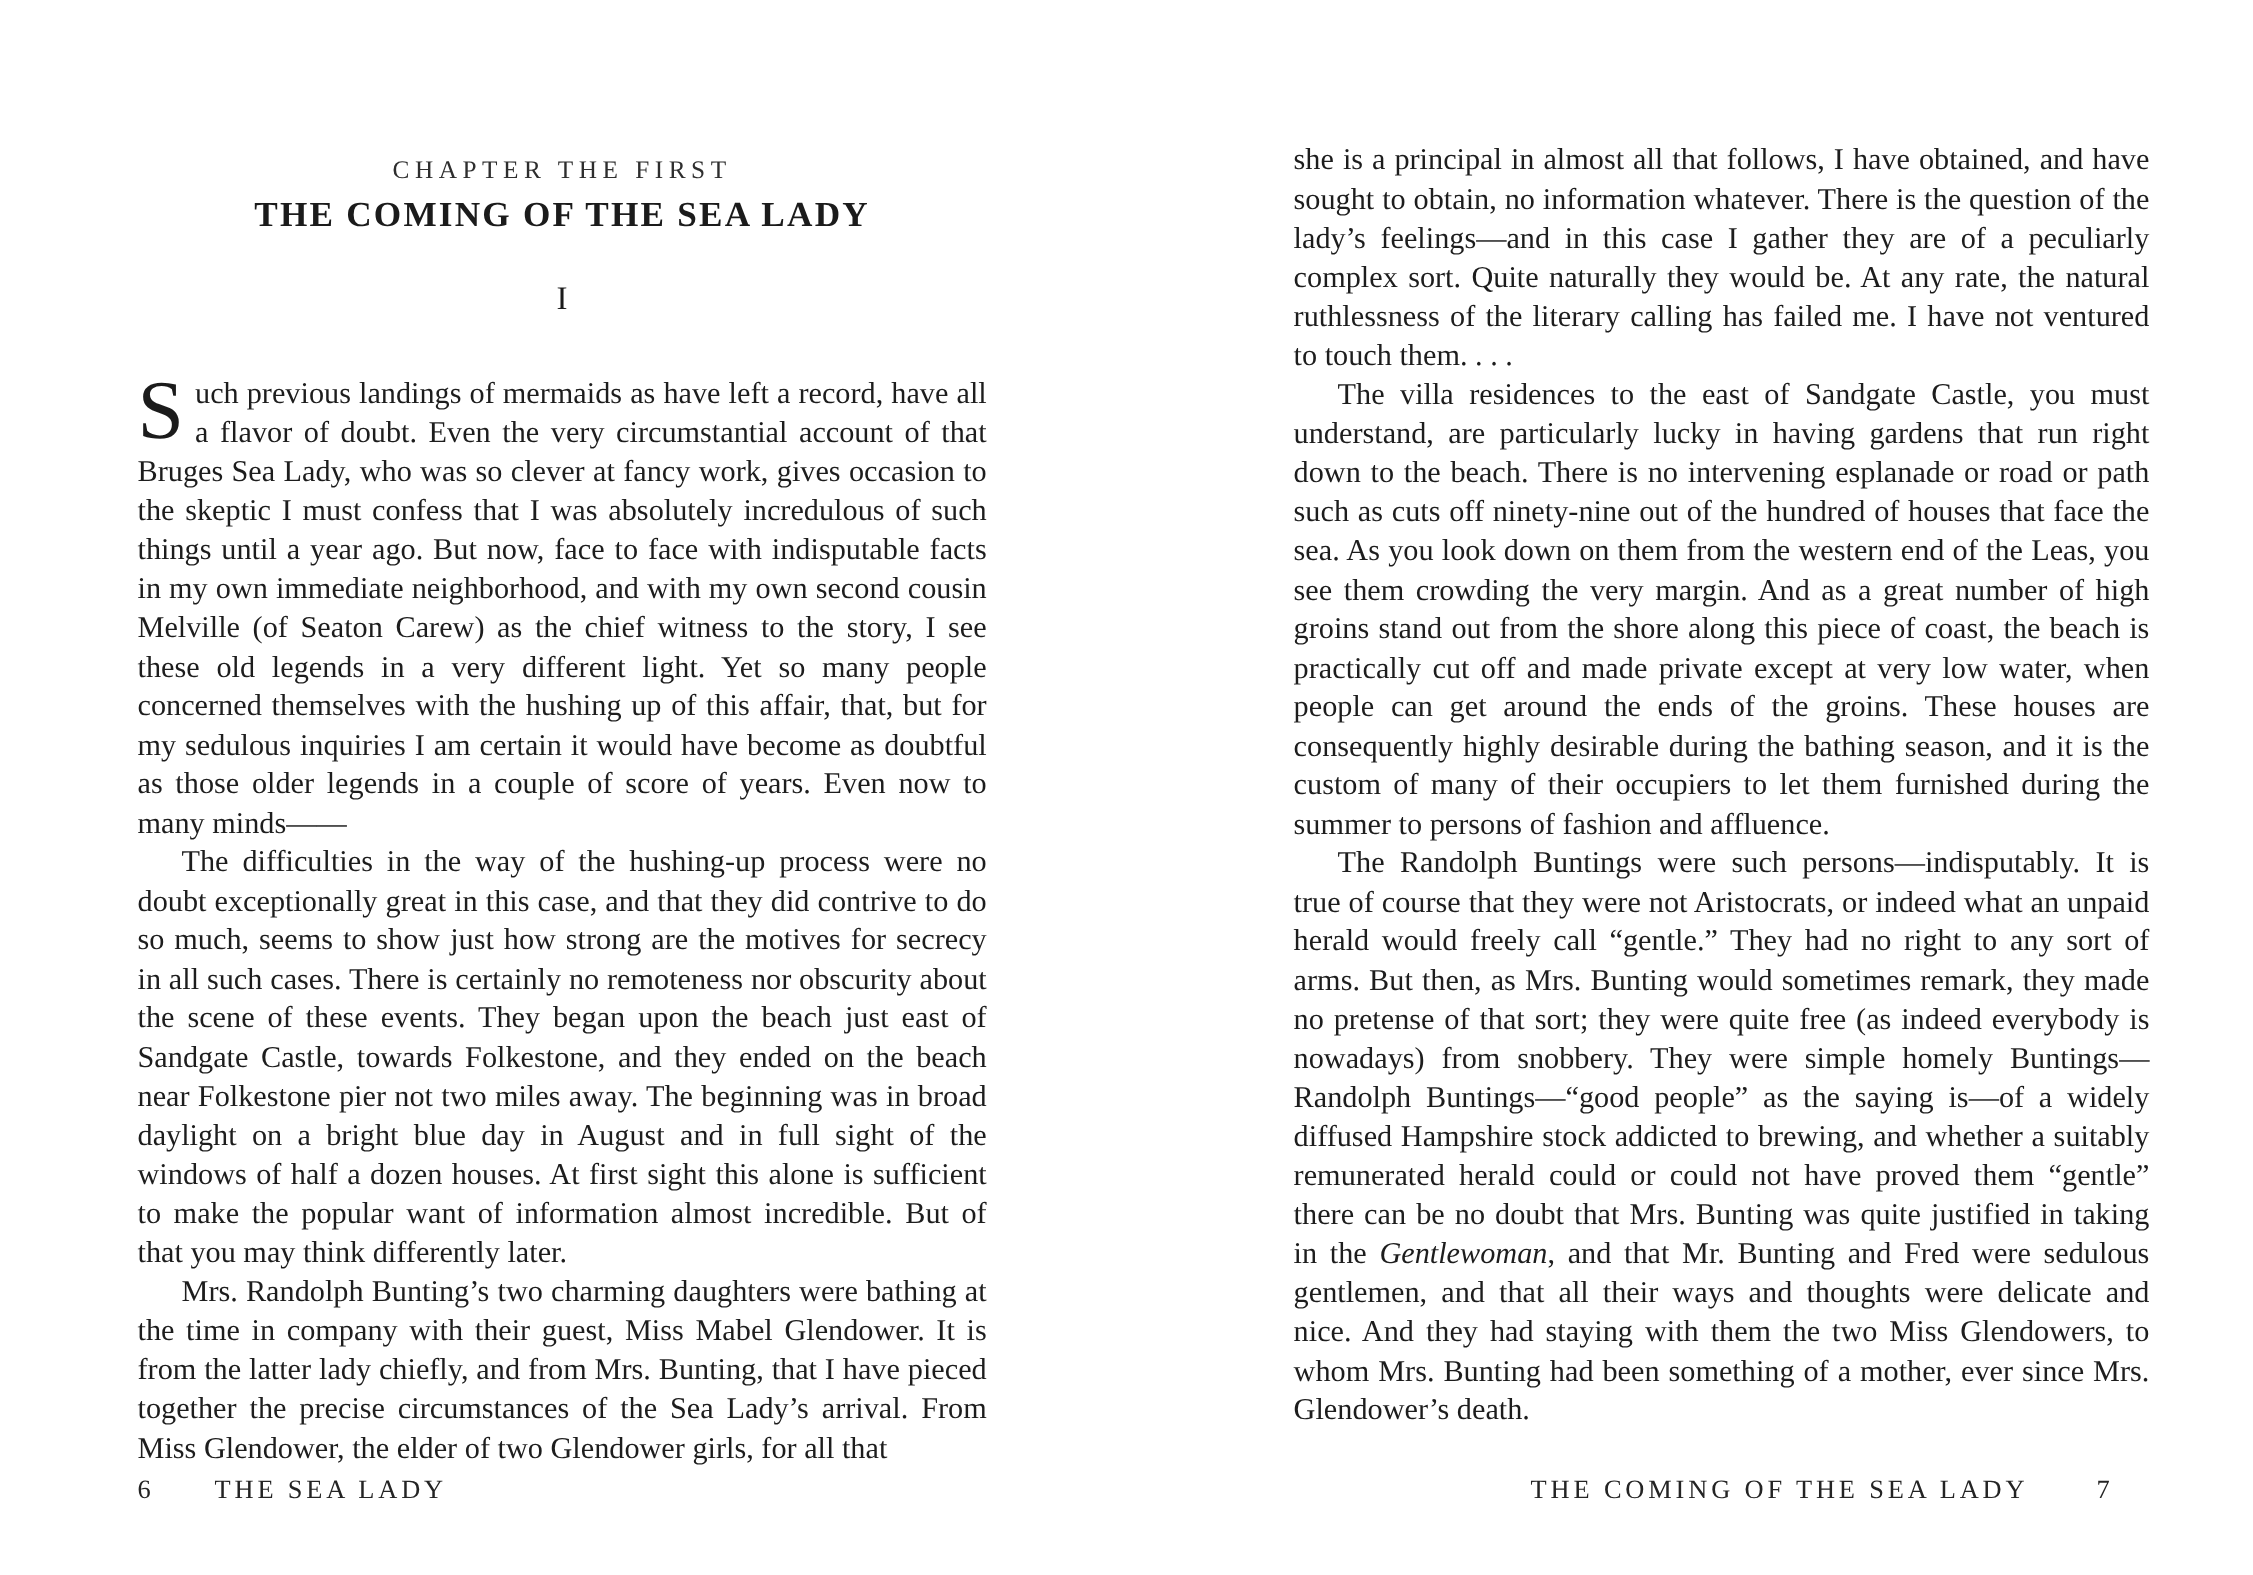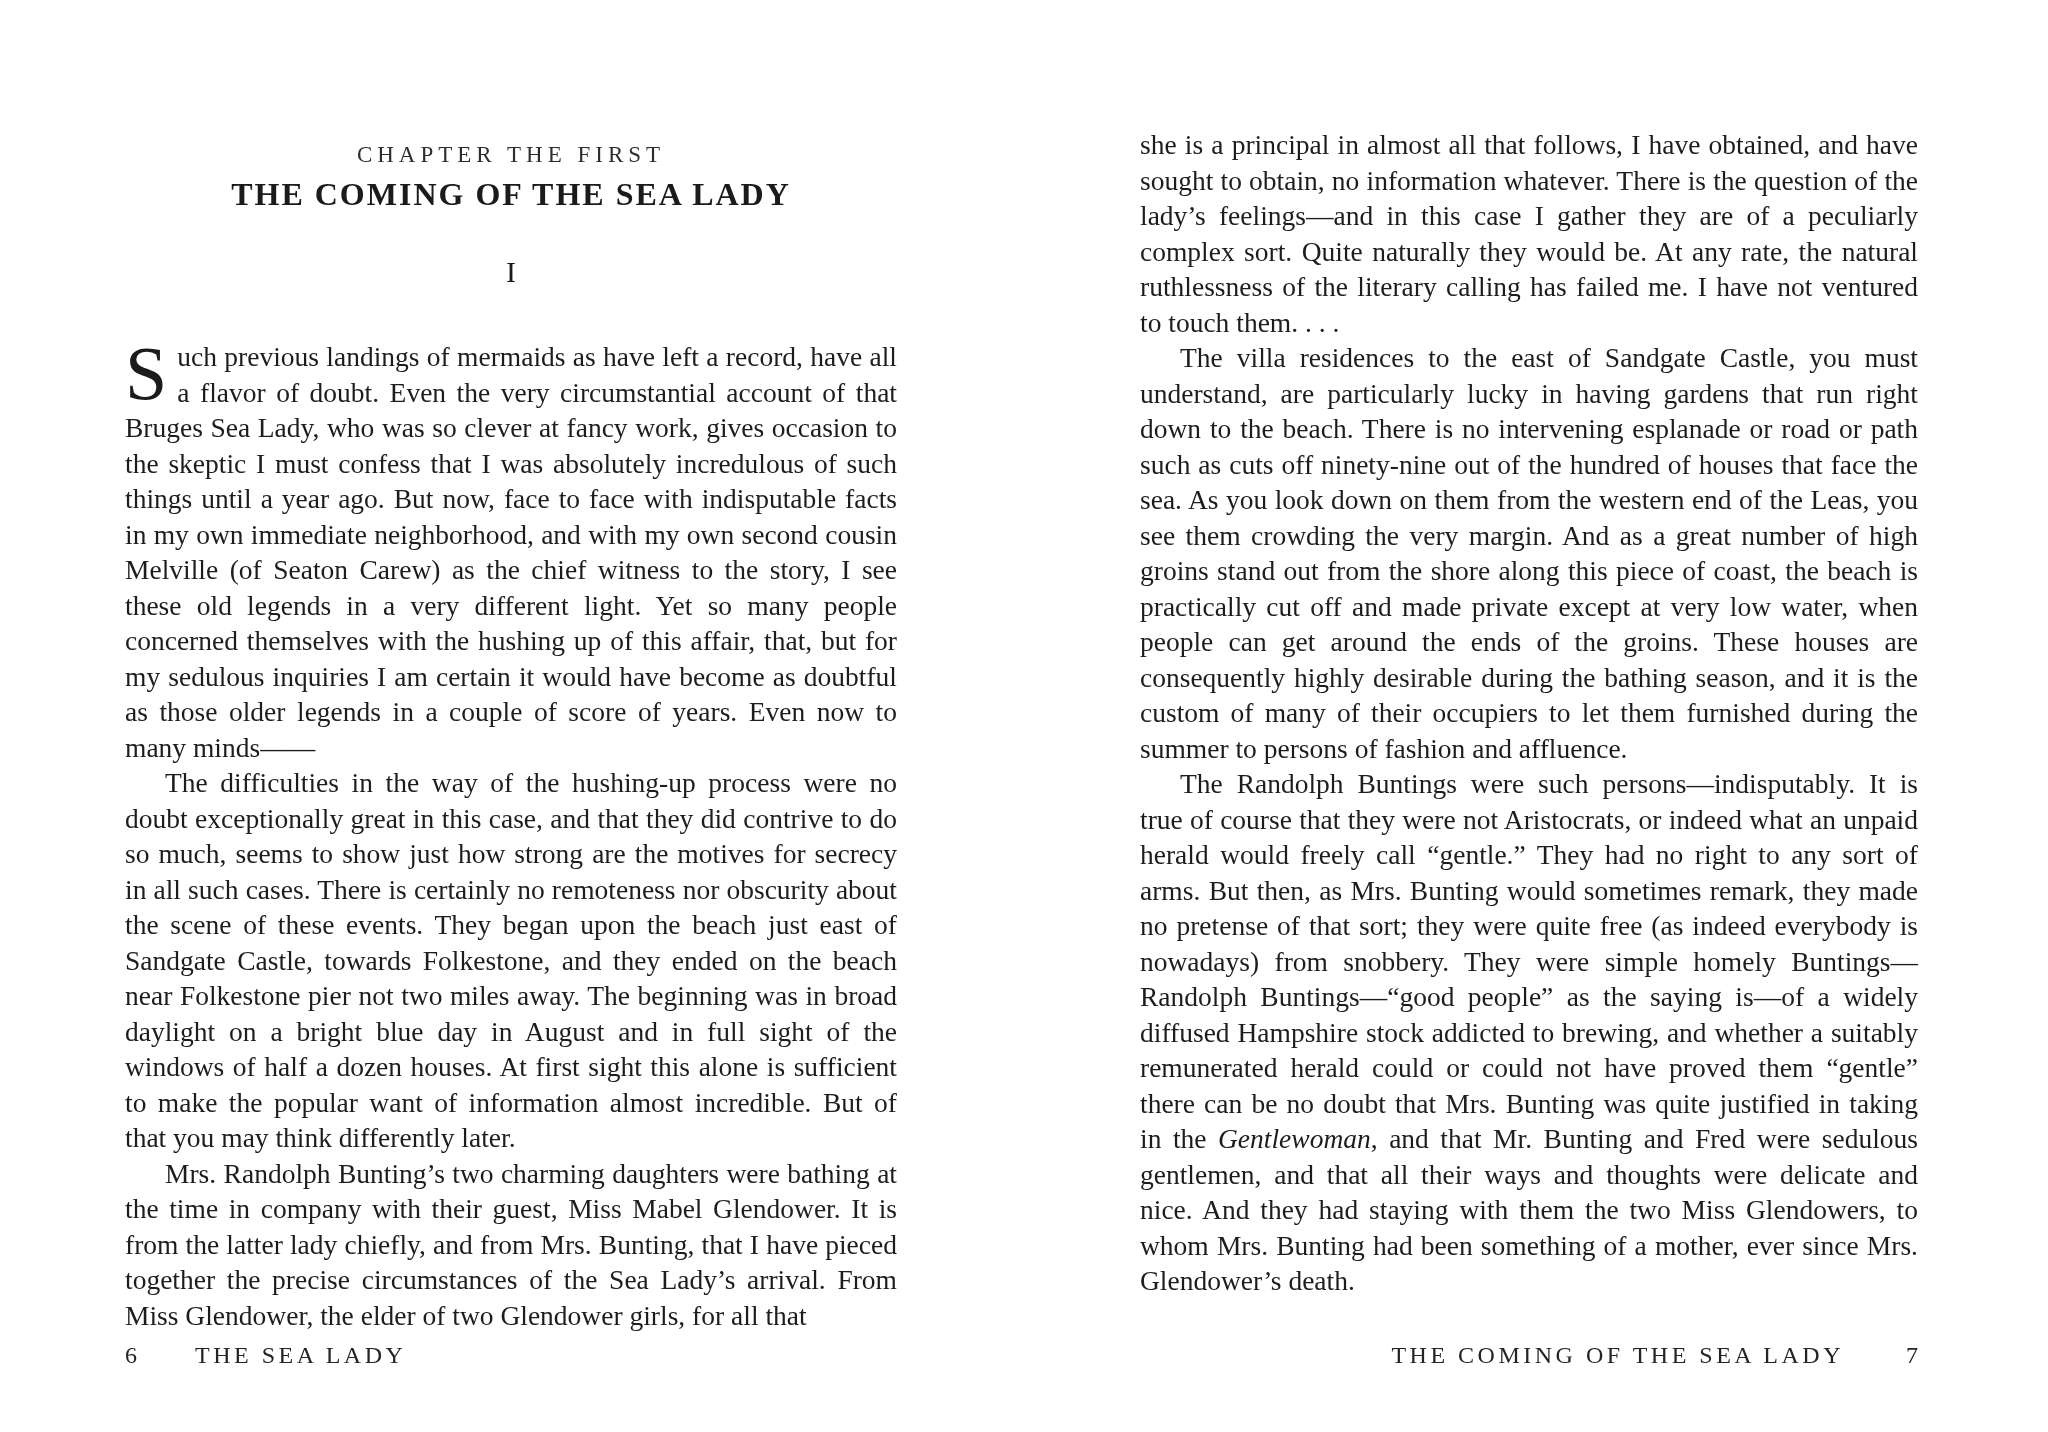--- a/index.html
+++ b/index.html
@@ -14,21 +14,21 @@
     font-family: "Liberation Serif", "DejaVu Serif", serif;
     color: #1c1c1c;
     overflow: hidden;
   }
   .page {
     position: absolute;
     top: 0;
     margin-top: 24px;
   }
   .page-left  { left: 125px; width: 772px; }
-  .page-right { left: 1140px; width: 778px; }
+  .page-right { left: 1176px; width: 778px; }
 
   .chapter-label {
     margin-top: 118px;
     text-align: center;
     font-size: 23px;
     letter-spacing: 5px;
     color: #2e2e2e;
     white-space: nowrap;
   }
   .chapter-title {

